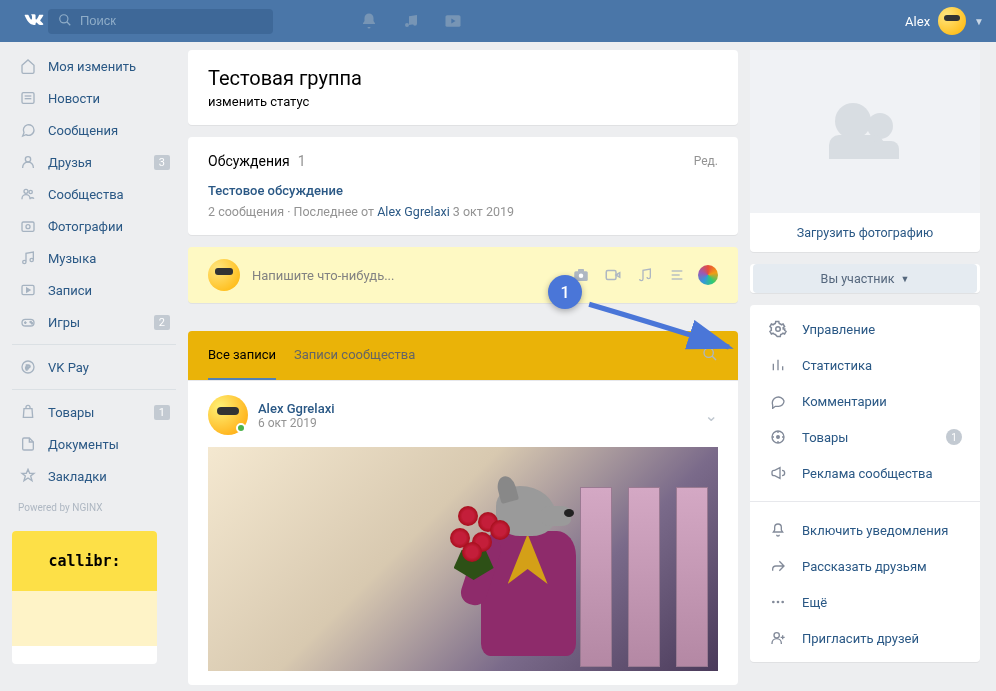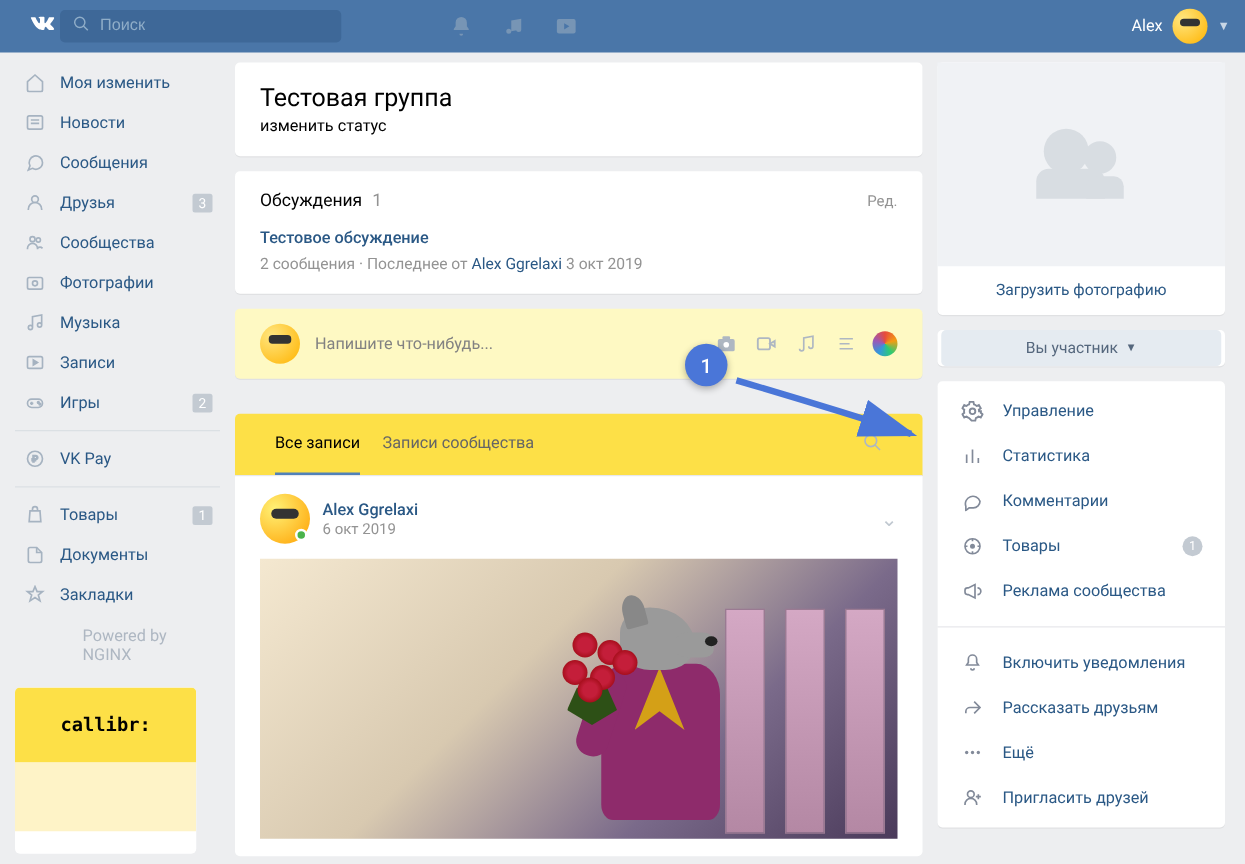--- a/index.html
+++ b/index.html
@@ -24,21 +24,21 @@
 .sidebar { width: 164px; flex-shrink: 0; }
 .content { width: 550px; flex-shrink: 0; }
 .aside { width: 230px; flex-shrink: 0; }
 
 
 .nav-list { list-style: none; }
 .nav-item { display: flex; align-items: center; padding: 6px 6px; border-radius: 3px; cursor: pointer; color: #2a5885; }
 .nav-ico { width: 20px; height: 20px; margin-right: 10px; color: #a6b3c1; display: flex; align-items: center; justify-content: center; flex-shrink: 0; }
 .nav-badge { margin-left: auto; background: #c3cad2; color: #fff; font-size: 11px; padding: 1px 5px; border-radius: 2px; min-width: 16px; text-align: center; }
 .nav-sep { border-top: 1px solid #dbe0e4; margin: 6px 0; }
-.powered { color: #aeb7c2; font-size: 13px; padding: 10px 6px; margin-left: 48px; }
+.powered { color: #aeb7c2; font-size: 10px; padding: 10px 6px; }
 .ad-blk { background: #fff; border-radius: 4px; width: 145px; height: 133px; margin-top: 8px; position: relative; overflow: hidden; }
 .ad-top { background: #fde047; height: 60px; display: flex; align-items: center; justify-content: center; font-weight: bold; font-family: monospace; color: #000; font-size: 15px; }
 .ad-bot { height: 55px; background: #fef3c7; position: relative; }
 
 
 .card { background: #fff; border-radius: 4px; padding: 16px 20px; margin-bottom: 12px; box-shadow: 0 1px 0 rgba(0,0,0,0.05); }
 .group-title { font-size: 20px; font-weight: 400; color: #000; margin-bottom: 4px; }
 .group-status { color: #000000; font-size: 13px; cursor: pointer; }
 .disc-head { display: flex; align-items: center; color: #000; font-size: 14px; margin-bottom: 14px; }
 .disc-head .cnt { color: #939393; margin-left: 8px; }
@@ -50,21 +50,21 @@
 
 .composer { background: #fef9c3; border-radius: 4px; padding: 12px 20px; margin-bottom: 28px; display: flex; align-items: center; box-shadow: 0 1px 0 rgba(0,0,0,0.05); }
 .comp-av { width: 32px; height: 32px; border-radius: 50%; background: radial-gradient(circle at 30% 30%, #ffe680, #ffb300); margin-right: 12px; position: relative; flex-shrink: 0; }
 .comp-av::after { content: ""; position: absolute; top: 9px; left: 7px; width: 18px; height: 7px; background: #333; border-radius: 3px; }
 .comp-input { flex: 1; color: #828282; font-size: 13px; cursor: text; }
 .comp-icons { display: flex; gap: 10px; align-items: center; }
 .comp-ico { width: 22px; height: 22px; color: #aeb7c2; cursor: pointer; display: flex; align-items: center; justify-content: center; }
 .comp-ico.col { width: 20px; height: 20px; border-radius: 50%; background: conic-gradient(#e74c3c, #f39c12, #2ecc71, #3498db, #9b59b6, #e74c3c); }
 
 
-.tabs { display: flex; align-items: center; padding: 0 32px; background: #fde047; border-radius: 4px 4px 0 0; border-bottom: 1px solid #e7e8ec; }
+.tabs { display: flex; align-items: center; padding: 0 20px; background: #eab308; border-radius: 4px 4px 0 0; border-bottom: 1px solid #e7e8ec; }
 .tab { padding: 16px 0; margin-right: 18px; font-size: 13px; color: #656565; cursor: pointer; border-bottom: 2px solid transparent; }
 .tab.active { color: #000; border-bottom-color: #5181b8; }
 .tabs .srch { margin-left: auto; color: #aeb7c2; cursor: pointer; }
 
 
 .post { background: #fff; border-radius: 0 0 4px 4px; padding: 14px 20px; }
 .post-head { display: flex; align-items: center; margin-bottom: 12px; }
 .post-av { width: 40px; height: 40px; border-radius: 50%; background: radial-gradient(circle at 30% 30%, #fff176, #ffa000); margin-right: 10px; position: relative; }
 .post-av::after { content:""; position:absolute; top:12px; left:9px; width:22px; height:8px; background:#333; border-radius:4px; }
 .post-av .dot { position: absolute; bottom: 2px; right: 2px; width: 10px; height: 10px; background: #4bb34b; border: 2px solid #fff; border-radius: 50%; }

